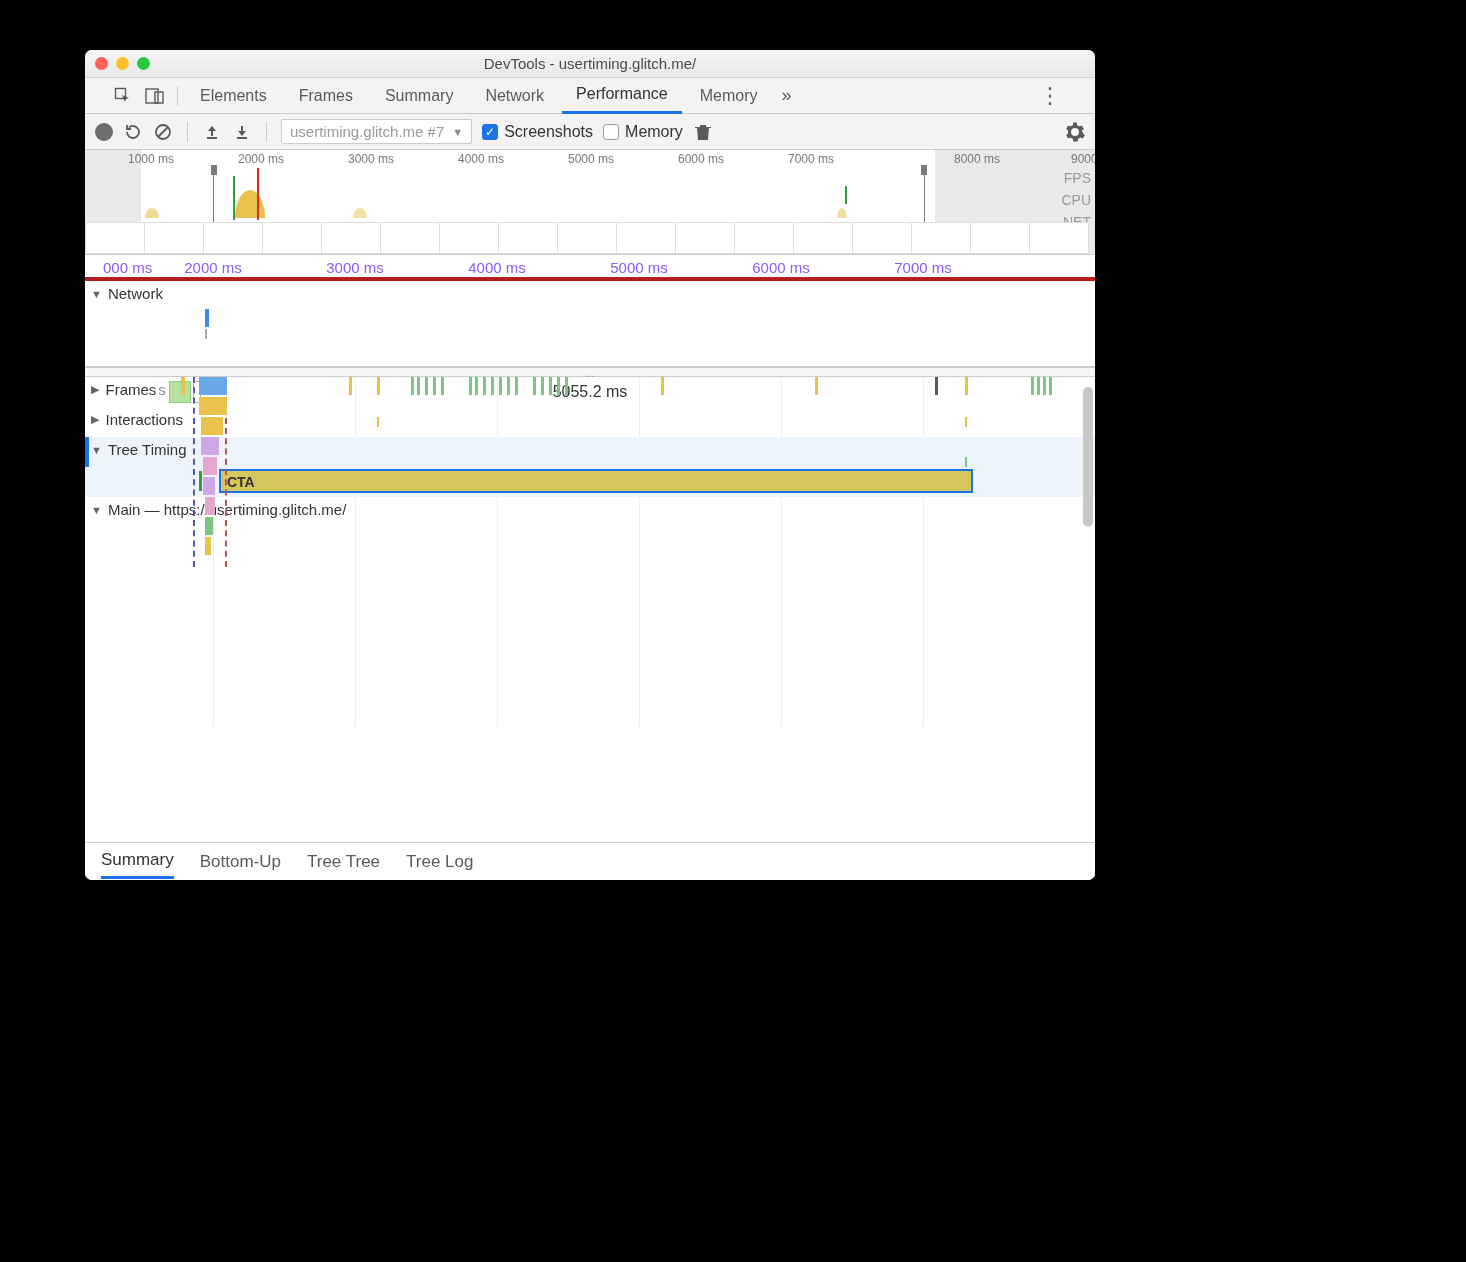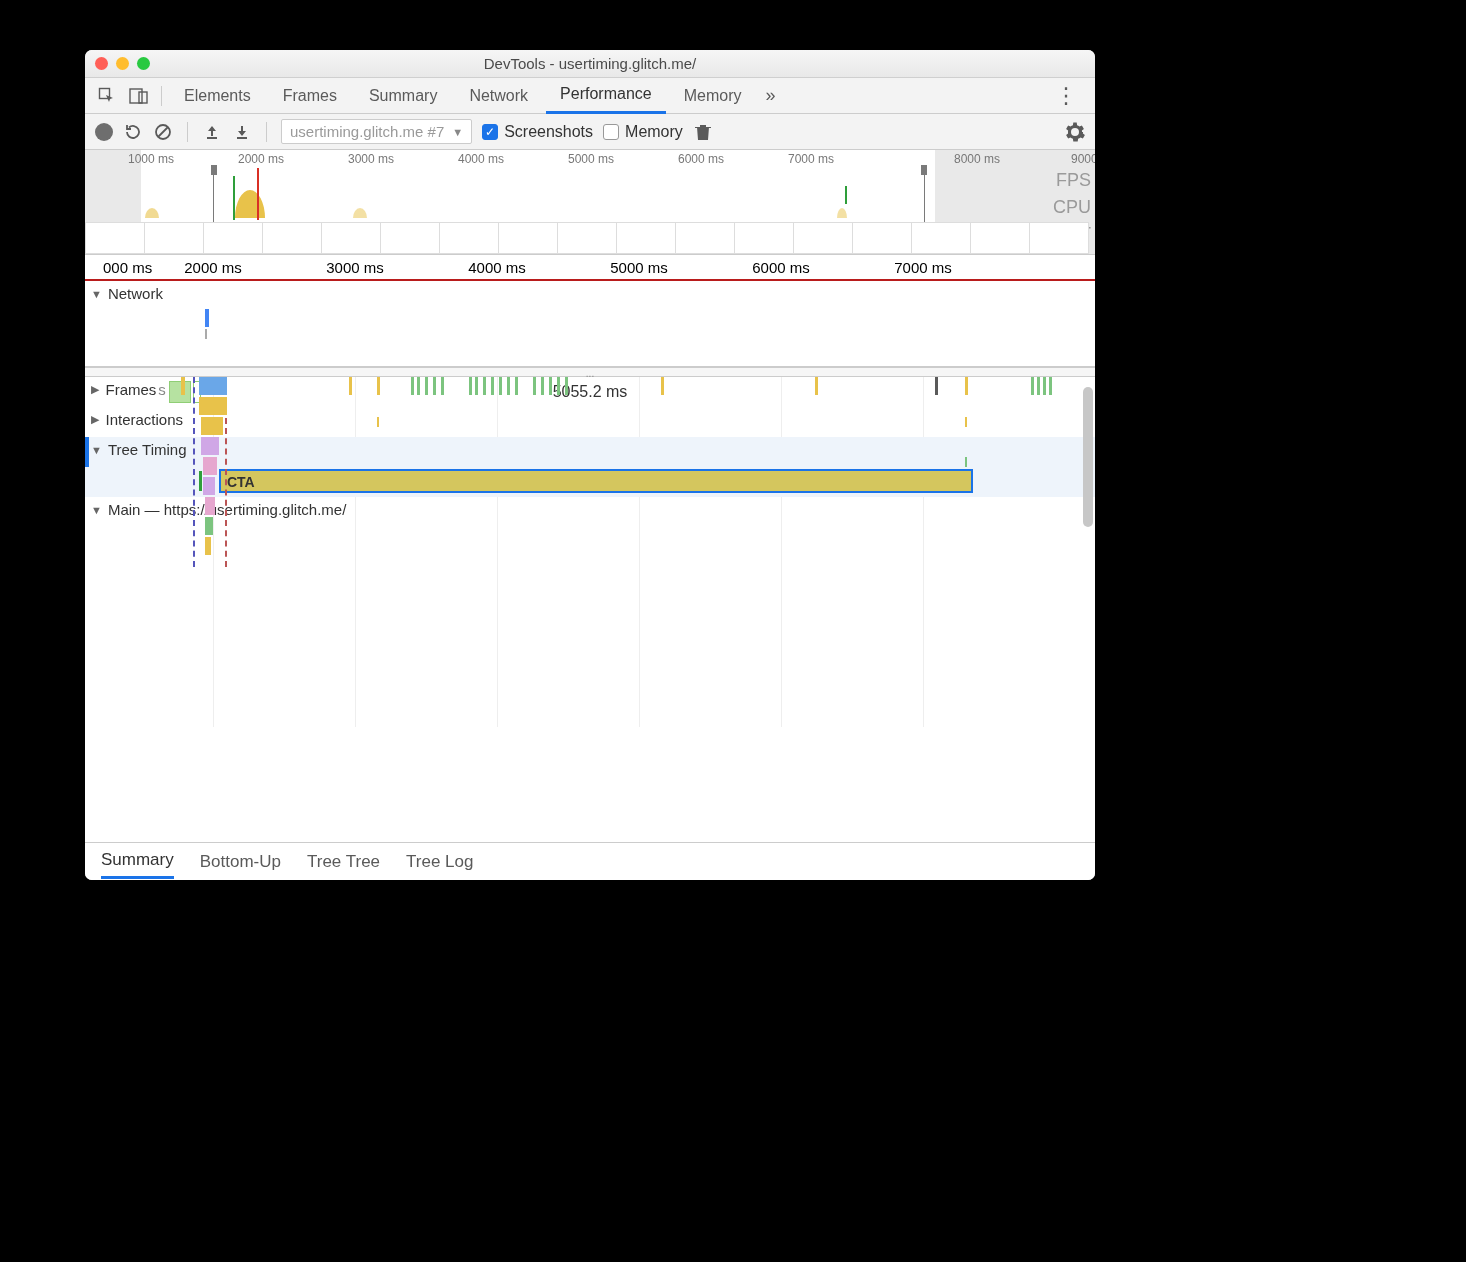--- a/index.html
+++ b/index.html
@@ -43,21 +43,21 @@
     position: absolute; left: 0; right: 0; text-align: center;
     font-size: 15px; color: #4a4a4a; pointer-events: none;
   }
   
   .tabstrip {
     height: 36px;
     background: #f3f3f3;
     border-bottom: 1px solid #ccc;
     display: flex;
     align-items: center;
-    padding: 0 8px;
+    padding: 0 24px;
     gap: 4px;
   }
   .icon-btn {
     width: 28px; height: 28px;
     display: flex; align-items: center; justify-content: center;
     color: #5a5a5a;
     cursor: pointer;
   }
   .vdiv { width:1px; height:20px; background:#ccc; margin:0 4px; }
   .tab {
@@ -123,21 +123,21 @@
   .overview .grayzone-right {
     position:absolute; right:0; top:0; bottom:0; width:160px;
     background:#e9e9e9;
   }
   .overview .ruler {
     position:absolute; left:0; right:0; top:0; height:18px;
     font-size:12px; color:#777;
   }
   .overview .ruler span { position:absolute; top:2px; transform:translateX(-50%); }
   .overview .side-labels {
-    position:absolute; right:4px; top:20px; font-size:18px; color:#9a9a9a;
+    position:absolute; right:4px; top:20px; font-size:14px; color:#9a9a9a;
     display:flex; flex-direction:column; gap:6px; align-items:flex-end;
   }
   .ov-cpu {
     position:absolute; left:150px; top:40px; width:30px; height:28px;
     background:#e8c24a; border-radius:50% 50% 0 0 / 100% 100% 0 0;
   }
   .ov-cpu.small1 { left:60px; top:58px; width:14px; height:10px; opacity:.6;}
   .ov-cpu.small2 { left:268px; top:58px; width:14px; height:10px; opacity:.5;}
   .ov-cpu.small3 { left:752px; top:58px; width:10px; height:10px; opacity:.5;}
   .ov-mark-green {
@@ -156,22 +156,22 @@
     position:absolute; left:0; right:0; bottom:0; height:32px;
     display:flex;
   }
   .ov-thumbs .th {
     flex:0 0 60px; height:32px; border:1px solid #ddd; margin-right:-1px;
     background:#fff; font-size:6px; color:#bbb; padding:2px;
   }
 
   
   .main-ruler {
-    height: 26px; border-bottom:2px solid #b91c1c; position:relative;
-    font-size:15px; color:#000000; background:#fff;
+    height: 26px; border-bottom:4px solid #b91c1c; position:relative;
+    font-size:15px; color:#8b5cf6; background:#fff;
   }
   .main-ruler span { position:absolute; top:4px; transform:translateX(-50%); }
 
   
   .tracks {
     flex:1; overflow:hidden; position:relative; background:#fff;
   }
   .track-head {
     display:flex; align-items:center; gap:6px;
     padding:4px 6px; font-size:15px; color:#333;

